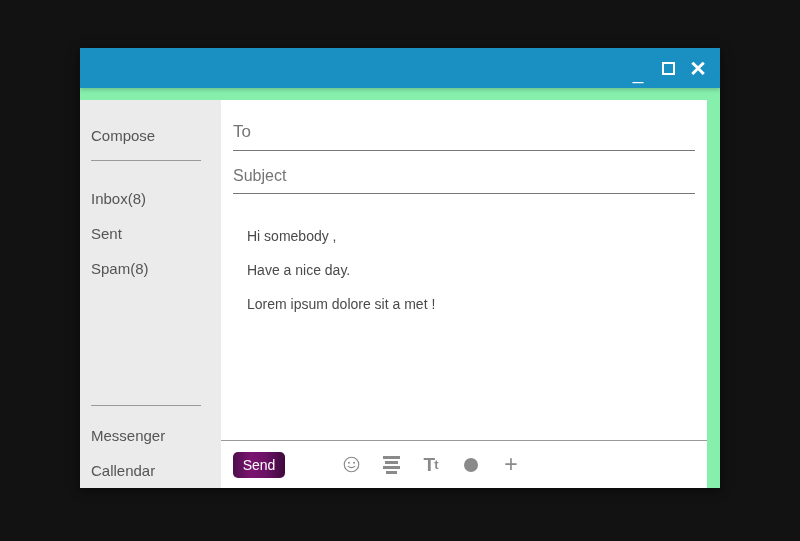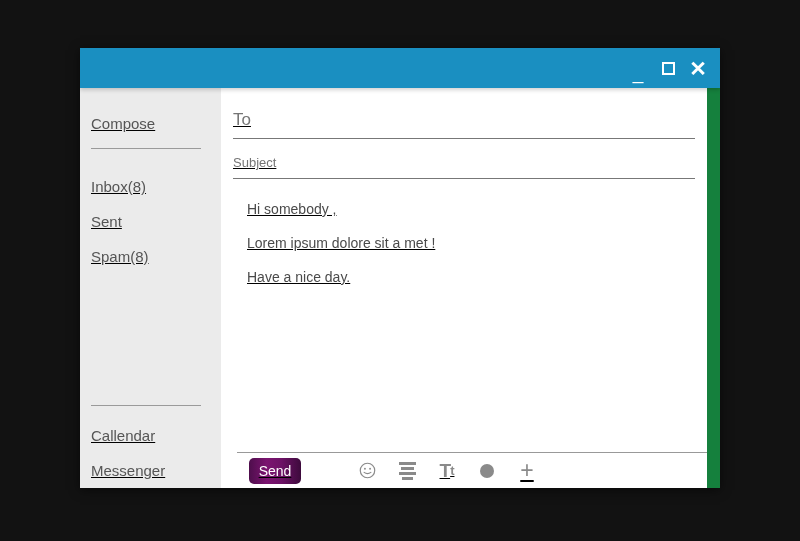--- a/index.html
+++ b/index.html
@@ -63,23 +63,22 @@
     border: 2px solid #ffffff;
     box-sizing: border-box;
   }
   #btn-close { font-size: 21px; font-weight: bold; margin-right: 9px; line-height: 1;}
 
   
   #window-body {
     flex: 1 1 auto;
     display: flex;
     position: relative;
-    padding: 0 0 0 0;
-    background: #15803d;
-    text-decoration: underline;
+    padding: 12px 0 0 0;
+    background: #86efac;
   }
 
   
   #sidebar {
     width: 141px;
     flex: 0 0 141px;
     background: #ebebeb;
     padding: 0 0 0 0;
     box-sizing: border-box;
     display: flex;
@@ -128,47 +127,46 @@
     font-size: 17px;
     color: #222222;
     background: transparent;
     border: none;
     outline: none;
     width: 100%;
     padding: 0;
     font-family: "Liberation Sans", sans-serif;
     display: block;
   }
-  #subject-label { font-size: 13px; }
+  #subject-label { font-size: 16px; }
 
   
   #message-body {
     flex: 1 1 auto;
     padding: 22px 26px 0 26px;
     box-sizing: border-box;
     overflow: hidden;
     cursor: text;
   }
   .msg-line {
     font-size: 14px;
     color: #4a4a4a;
-    margin: 0 0 17px 0;
+    margin: 12px 0 17px 0;
     line-height: 1.2;
   }
 
   
   #toolbar {
     flex: 0 0 auto;
     border-top: 1px solid #999999;
-    height: 36px;
+    height: 48px;
     display: flex;
     align-items: center;
     padding: 0 0 0 12px;
     box-sizing: border-box;
-    margin-left: 16px;
   }
   #send-button {
     width: 52px;
     height: 26px;
     border-radius: 5px;
     background: linear-gradient(90deg, #4e0e4c 0%, #7b1470 34%, #6d1266 62%, #3d0a3c 100%);
     color: #ffffff;
     font-size: 14px;
     display: flex;
     align-items: center;
@@ -248,44 +246,44 @@
             <span>Spam(8)</span>
           </div>
         </div>
 
         <div id="sidebar-spacer"></div>
 
         <div class="side-divider"></div>
 
         <div id="side-apps">
           <div class="side-item">
+            <span>Messenger</span>
+          </div>
+          <div class="side-item">
             <span>Callendar</span>
-          </div>
-          <div class="side-item">
-            <span>Messenger</span>
           </div>
         </div>
 
       </div>
 
       <div id="compose-panel">
 
         <div id="fields">
           <div class="field-row" id="field-to">
             <input class="field-label" id="to-label" type="text" placeholder="To" style="">
           </div>
           <div class="field-row" id="field-subject">
             <input class="field-label" id="subject-label" type="text" placeholder="Subject" style="">
           </div>
         </div>
 
         <div id="message-body">
           <p class="msg-line">Hi somebody ,</p>
+          <p class="msg-line">Have a nice day.</p>
           <p class="msg-line">Lorem ipsum dolore sit a met !</p>
-          <p class="msg-line">Have a nice day.</p>
         </div>
 
         <div id="toolbar">
           <div id="send-button">Send</div>
 
           <div id="tool-icons">
 
             <div class="tool-icon" id="icon-emoji">
               <svg width="17" height="17" viewBox="0 0 20 20" aria-hidden="true">
                 <circle cx="10" cy="10" r="8.5" fill="none" stroke="#8a8a8a" stroke-width="1.4"></circle>

